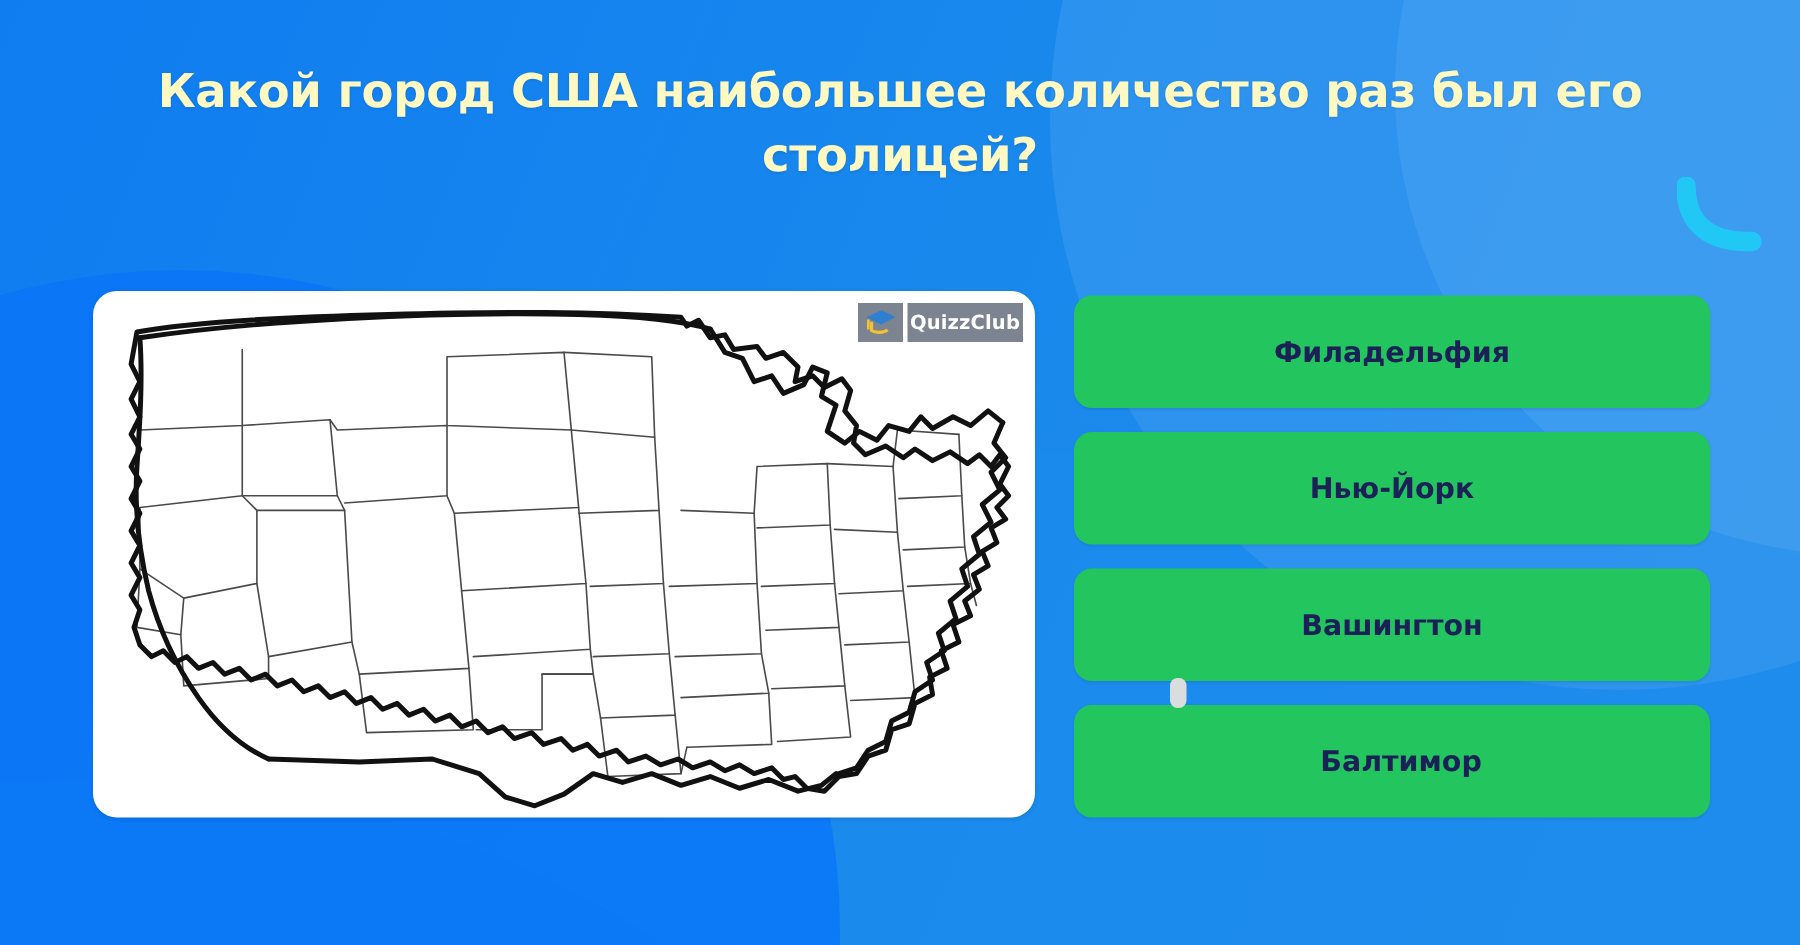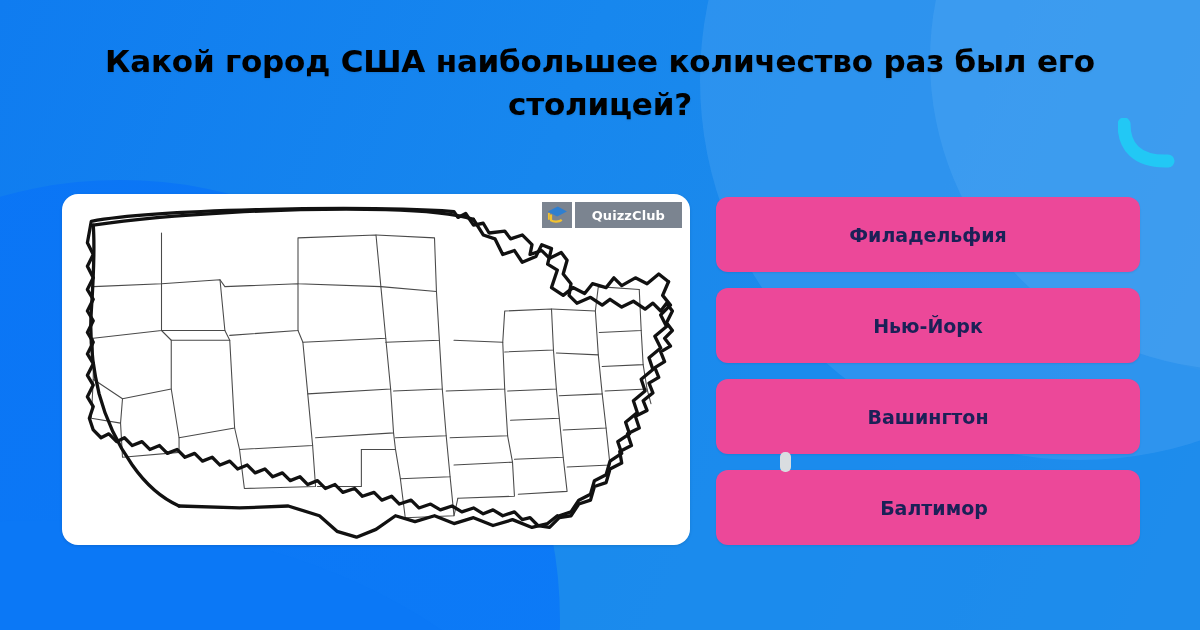--- a/index.html
+++ b/index.html
@@ -70,21 +70,21 @@
     left: 1118px; top: 118px;
     width: 62px; height: 52px;
   }
 
   
   .title {
     position: absolute;
     left: 60px; top: 40px;
     width: 1080px;
     text-align: center;
-    color: #000000;
+    color: #fef9c3;
     font-size: 31px;
     font-weight: bold;
     line-height: 43px;
     letter-spacing: -0.2px;
     text-shadow: 0 1px 2px rgba(0,0,0,.10);
   }
 
   
   .map-card {
     position: absolute;
@@ -109,36 +109,36 @@
   .wm-icon {
     width: 30px;
     background: #7b8490;
     display: flex; align-items: center; justify-content: center;
   }
   .wm-text {
     background: #7b8490;
     color: #ffffff;
     font-size: 13px;
     font-weight: bold;
-    padding: 0 17px;
+    padding: 0 2px;
     display: flex; align-items: center;
     letter-spacing: .1px;
   }
 
   
   .answers {
     position: absolute;
     left: 716px; top: 197px;
     width: 424px;
   }
   .answer {
     position: relative;
     height: 75px;
     margin-bottom: 16px;
-    background: #ec4899;
+    background: #22c55e;
     border-radius: 12px;
     display: flex;
     align-items: center;
     justify-content: center;
     color: #1b2157;
     font-size: 19px;
     font-weight: bold;
     cursor: pointer;
     box-shadow: 0 1px 2px rgba(0,0,0,.08);
   }

